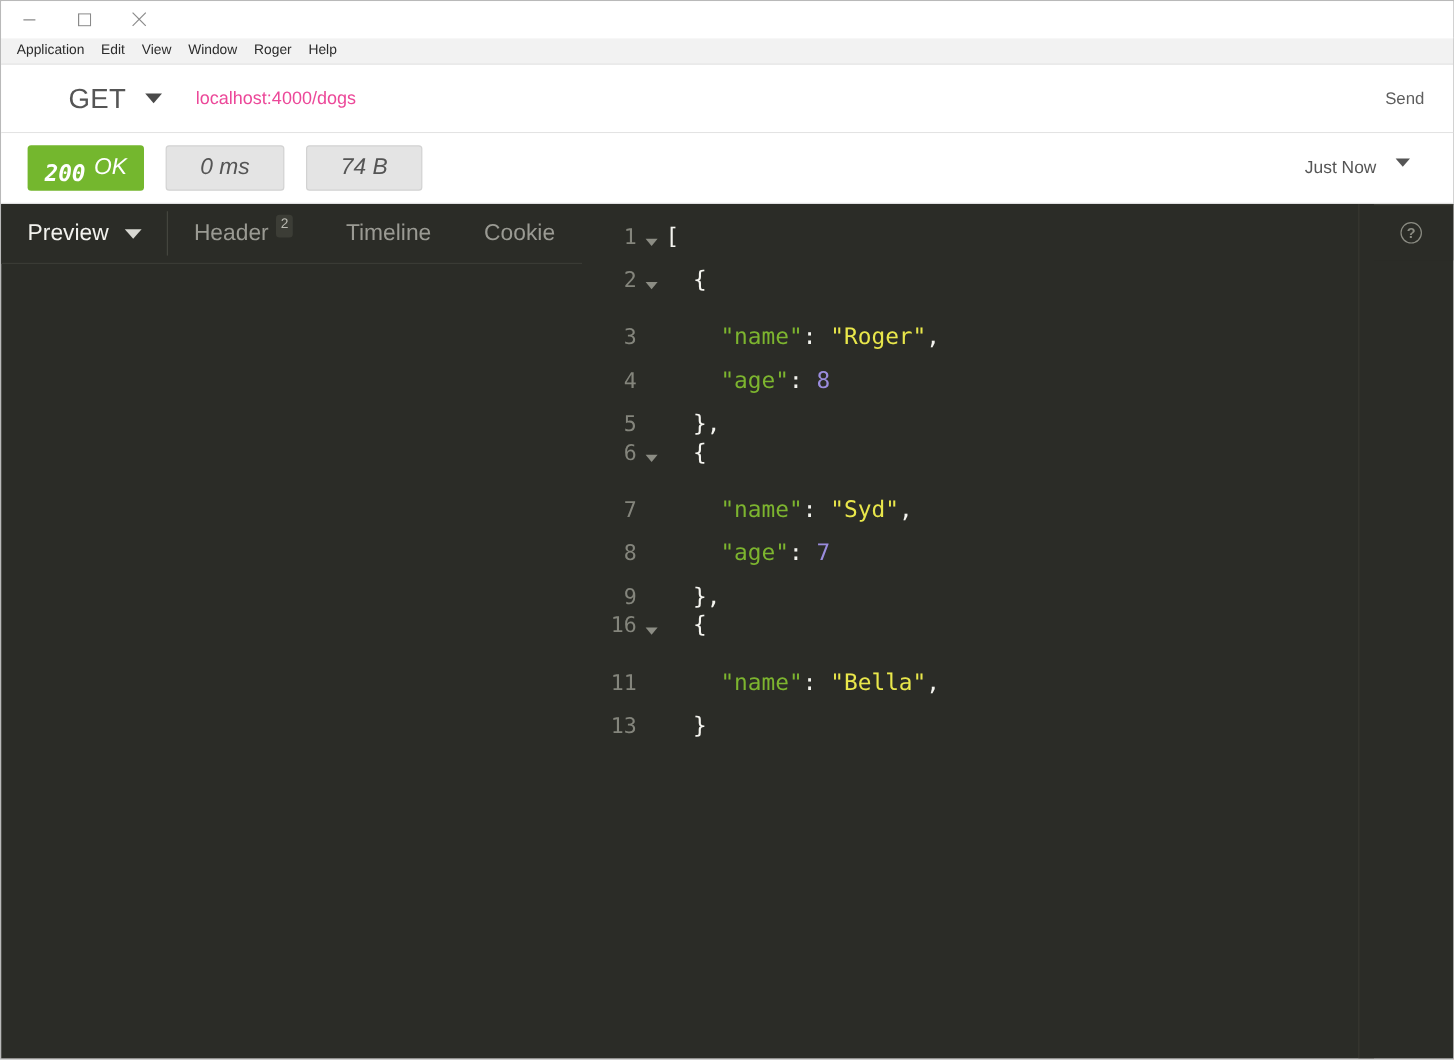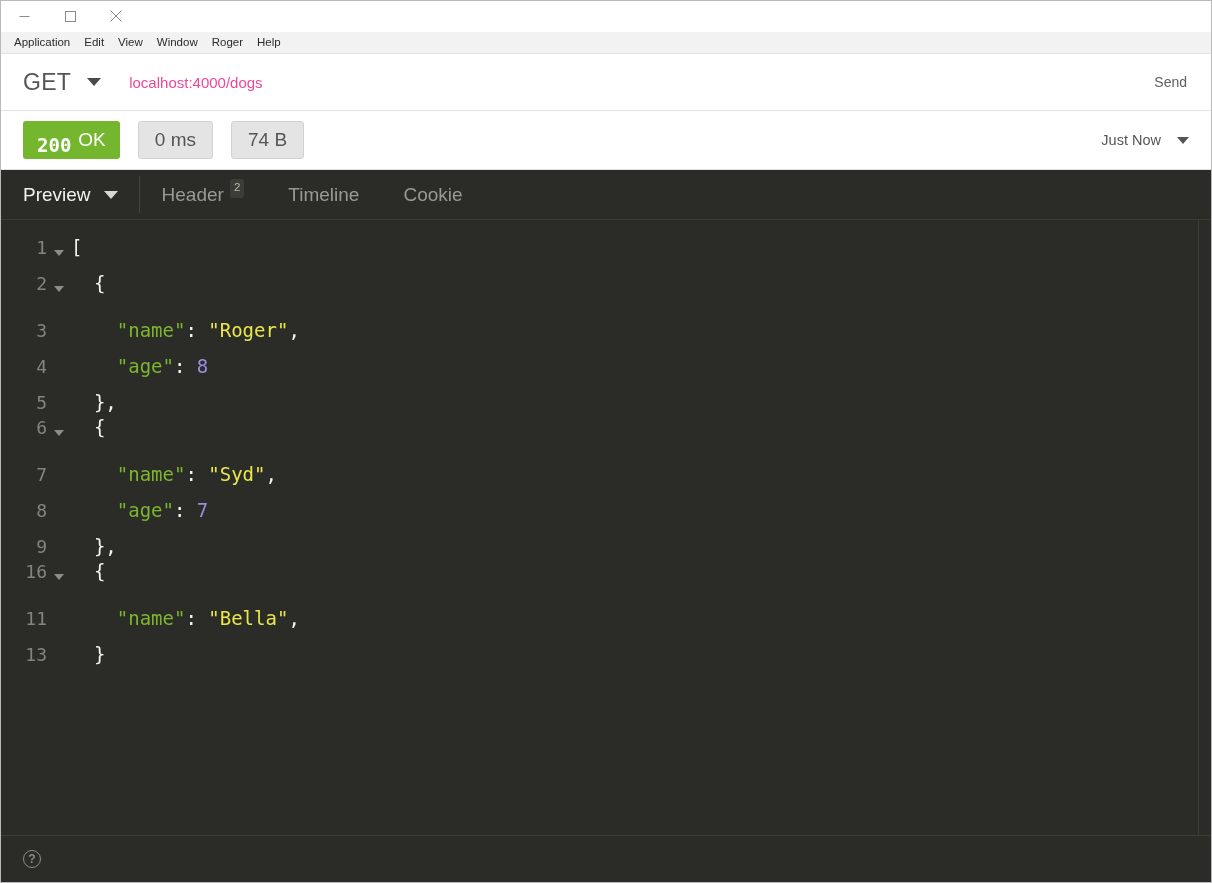--- a/index.html
+++ b/index.html
@@ -93,20 +93,21 @@
     display: flex;
     align-items: center;
     flex: 0 0 auto;
     border-bottom: 1px solid #e3e3e3;
   }
   .method {
     display: flex;
     align-items: center;
     padding-left: 22px;
     flex: 0 0 auto;
+    margin-left: 34px;
   }
   .method-label {
     font-size: 23px;
     color: #555555;
     letter-spacing: 0.3px;
   }
   .caret-dark {
     margin-left: 16px;
     width: 0; height: 0;
     border-left: 7px solid transparent;
@@ -147,65 +148,66 @@
   }
   .tag {
     height: 38px;
     display: flex;
     align-items: center;
     justify-content: center;
     border-radius: 3px;
     font-size: 19px;
     box-sizing: border-box;
     white-space: nowrap;
+    font-style: italic;
   }
   .tag-ok {
     background: #74b72e;
     color: #ffffff;
     padding: 0 14px;
   }
   .tag-ok .code {
     font-weight: bold;
     margin-right: 7px;
   }
   .tag-ok .phrase {
     font-weight: normal;
   }
   .tag-neutral {
     background: #e4e4e4;
     border: 1px solid #d2d2d2;
     color: #555555;
-    padding: 0 16px;
+    padding: 0 28px;
   }
   .status-right {
     margin-left: auto;
     display: flex;
-    align-items: center;
-    padding-right: 22px;
+    align-items: flex-start;
+    padding-right: 36px;
     flex: 0 0 auto;
   }
   .justnow {
     font-size: 14.5px;
     color: #555555;
     white-space: nowrap;
   }
   .caret-small {
     margin-left: 16px;
     width: 0; height: 0;
     border-left: 6px solid transparent;
     border-right: 6px solid transparent;
     border-top: 7px solid #555555;
   }
 
   
   .pane {
     flex: 1 1 auto;
     background: #2b2c27;
     display: flex;
-    flex-direction: column;
+    flex-direction: row;
     min-height: 0;
     position: relative;
   }
   .tabbar {
     height: 49px;
     display: flex;
     align-items: stretch;
     flex: 0 0 auto;
     border-bottom: 1px solid #3a3b35;
     background: #2b2c27;

